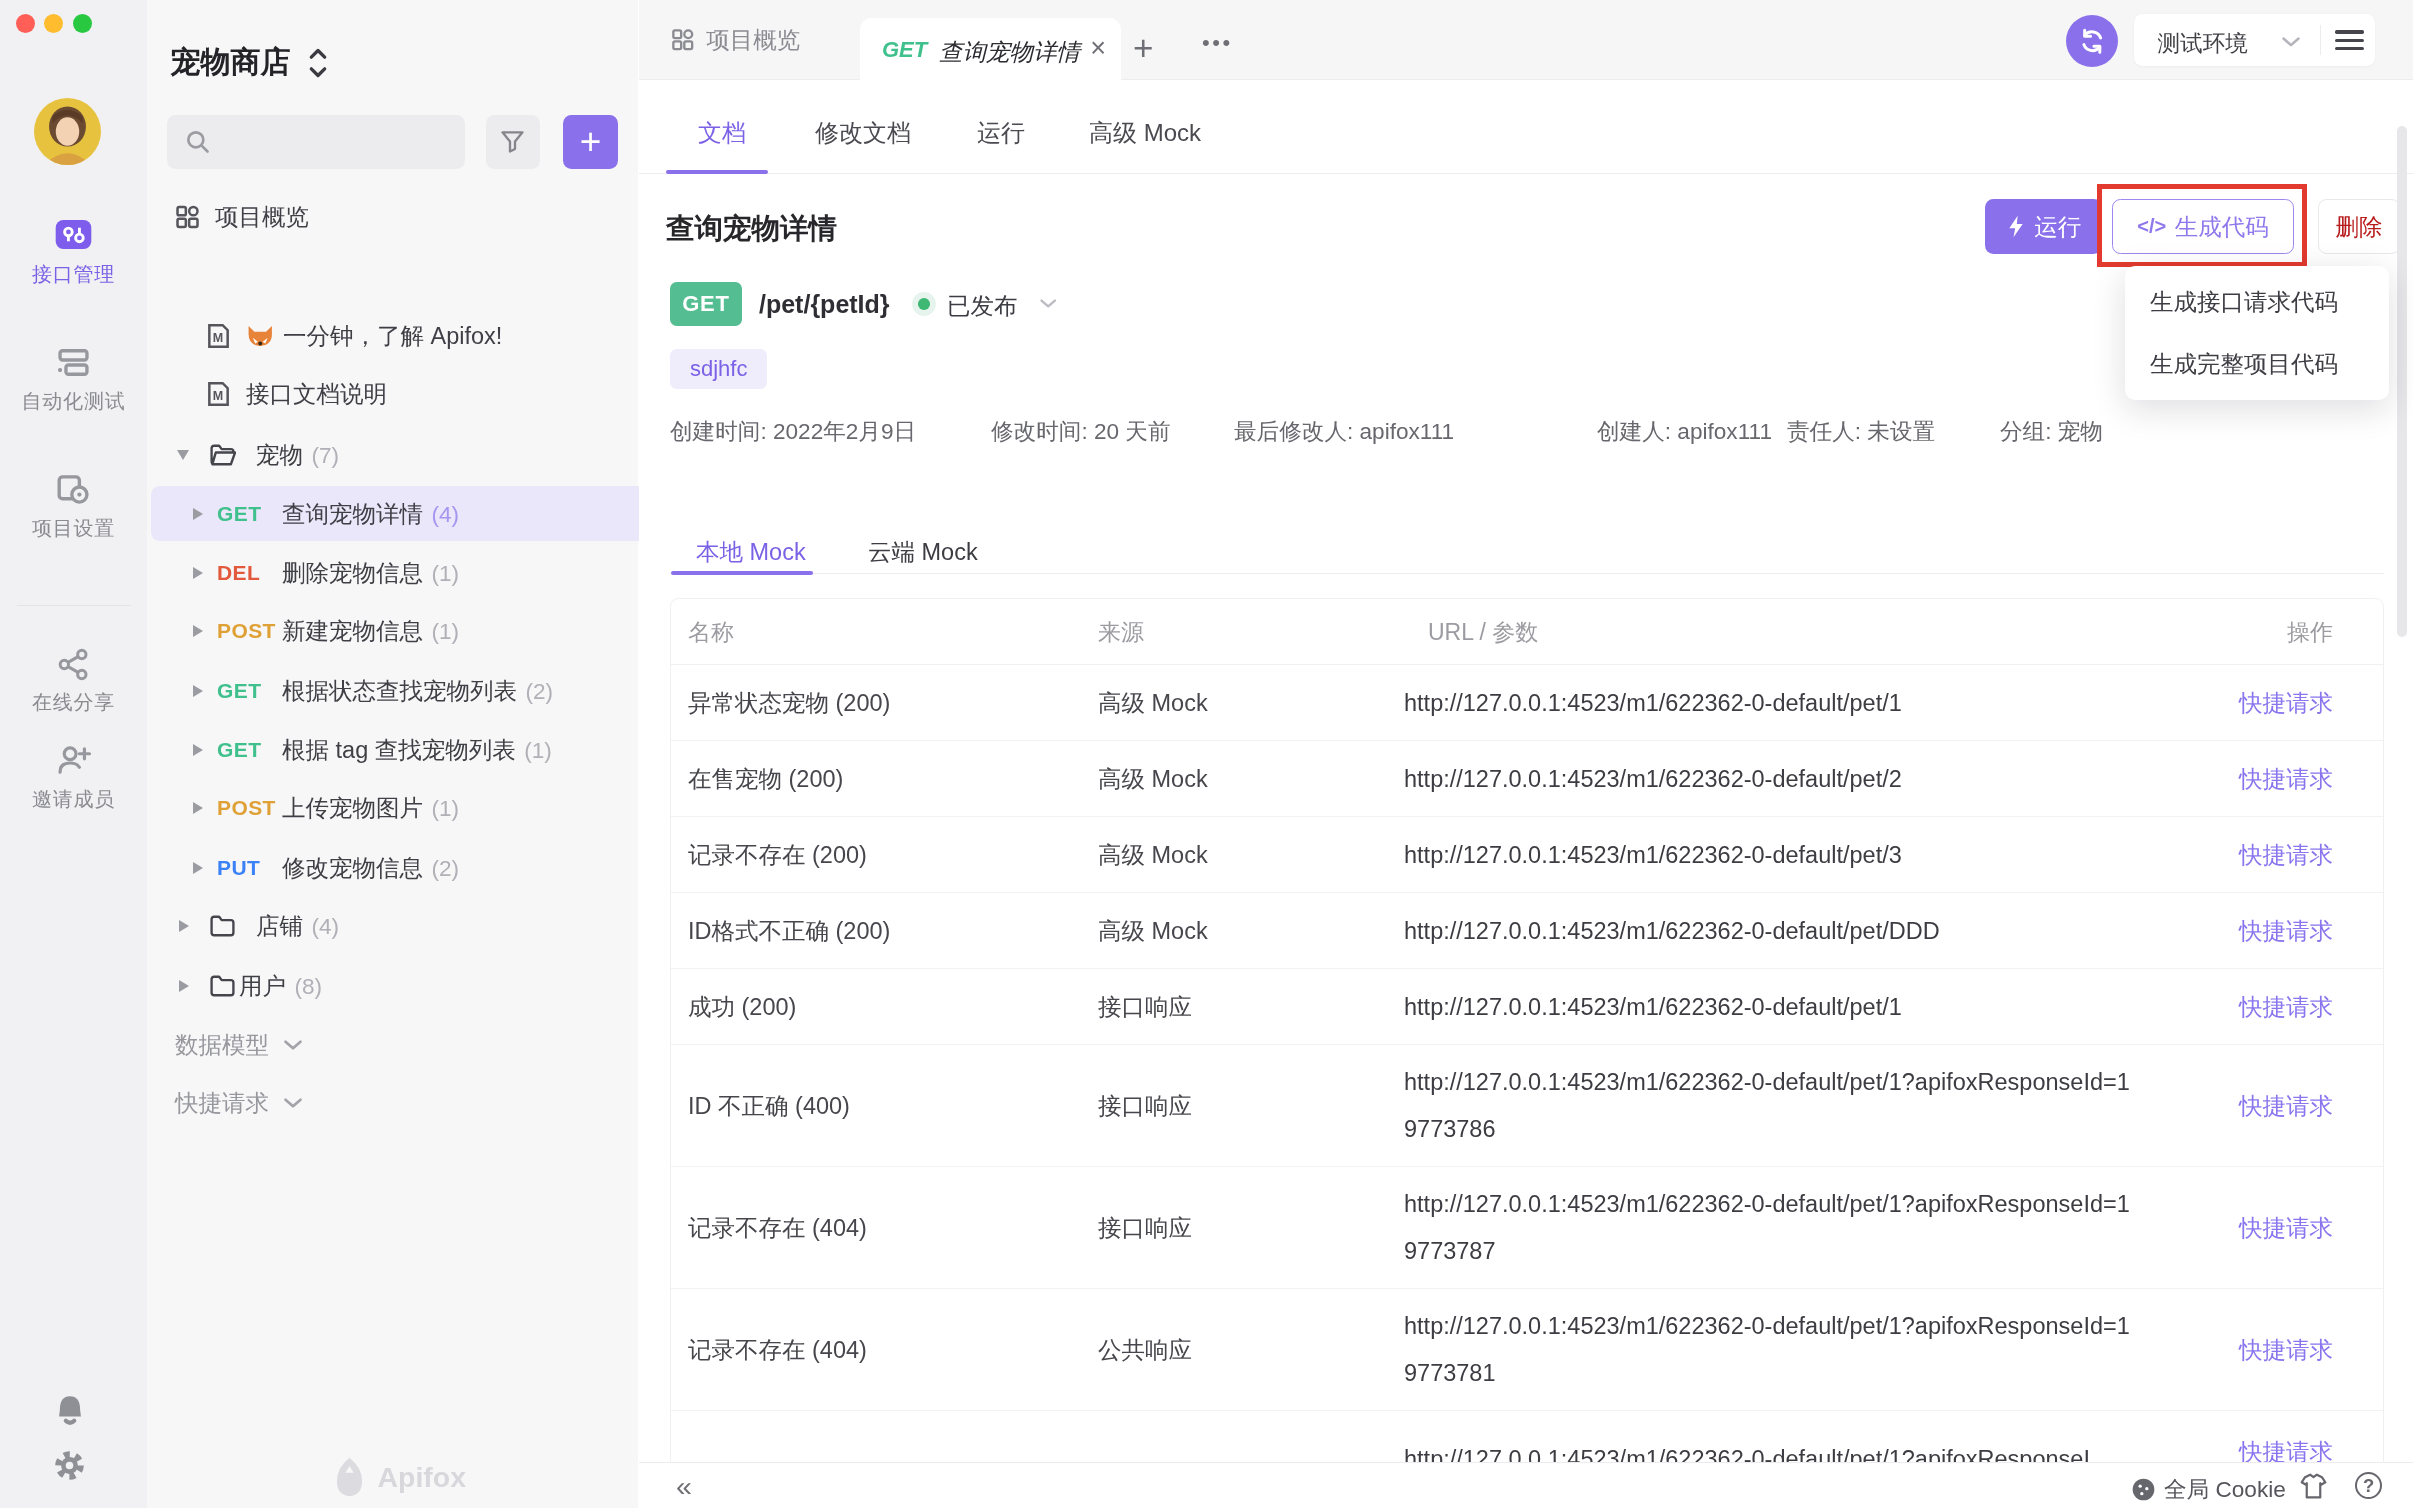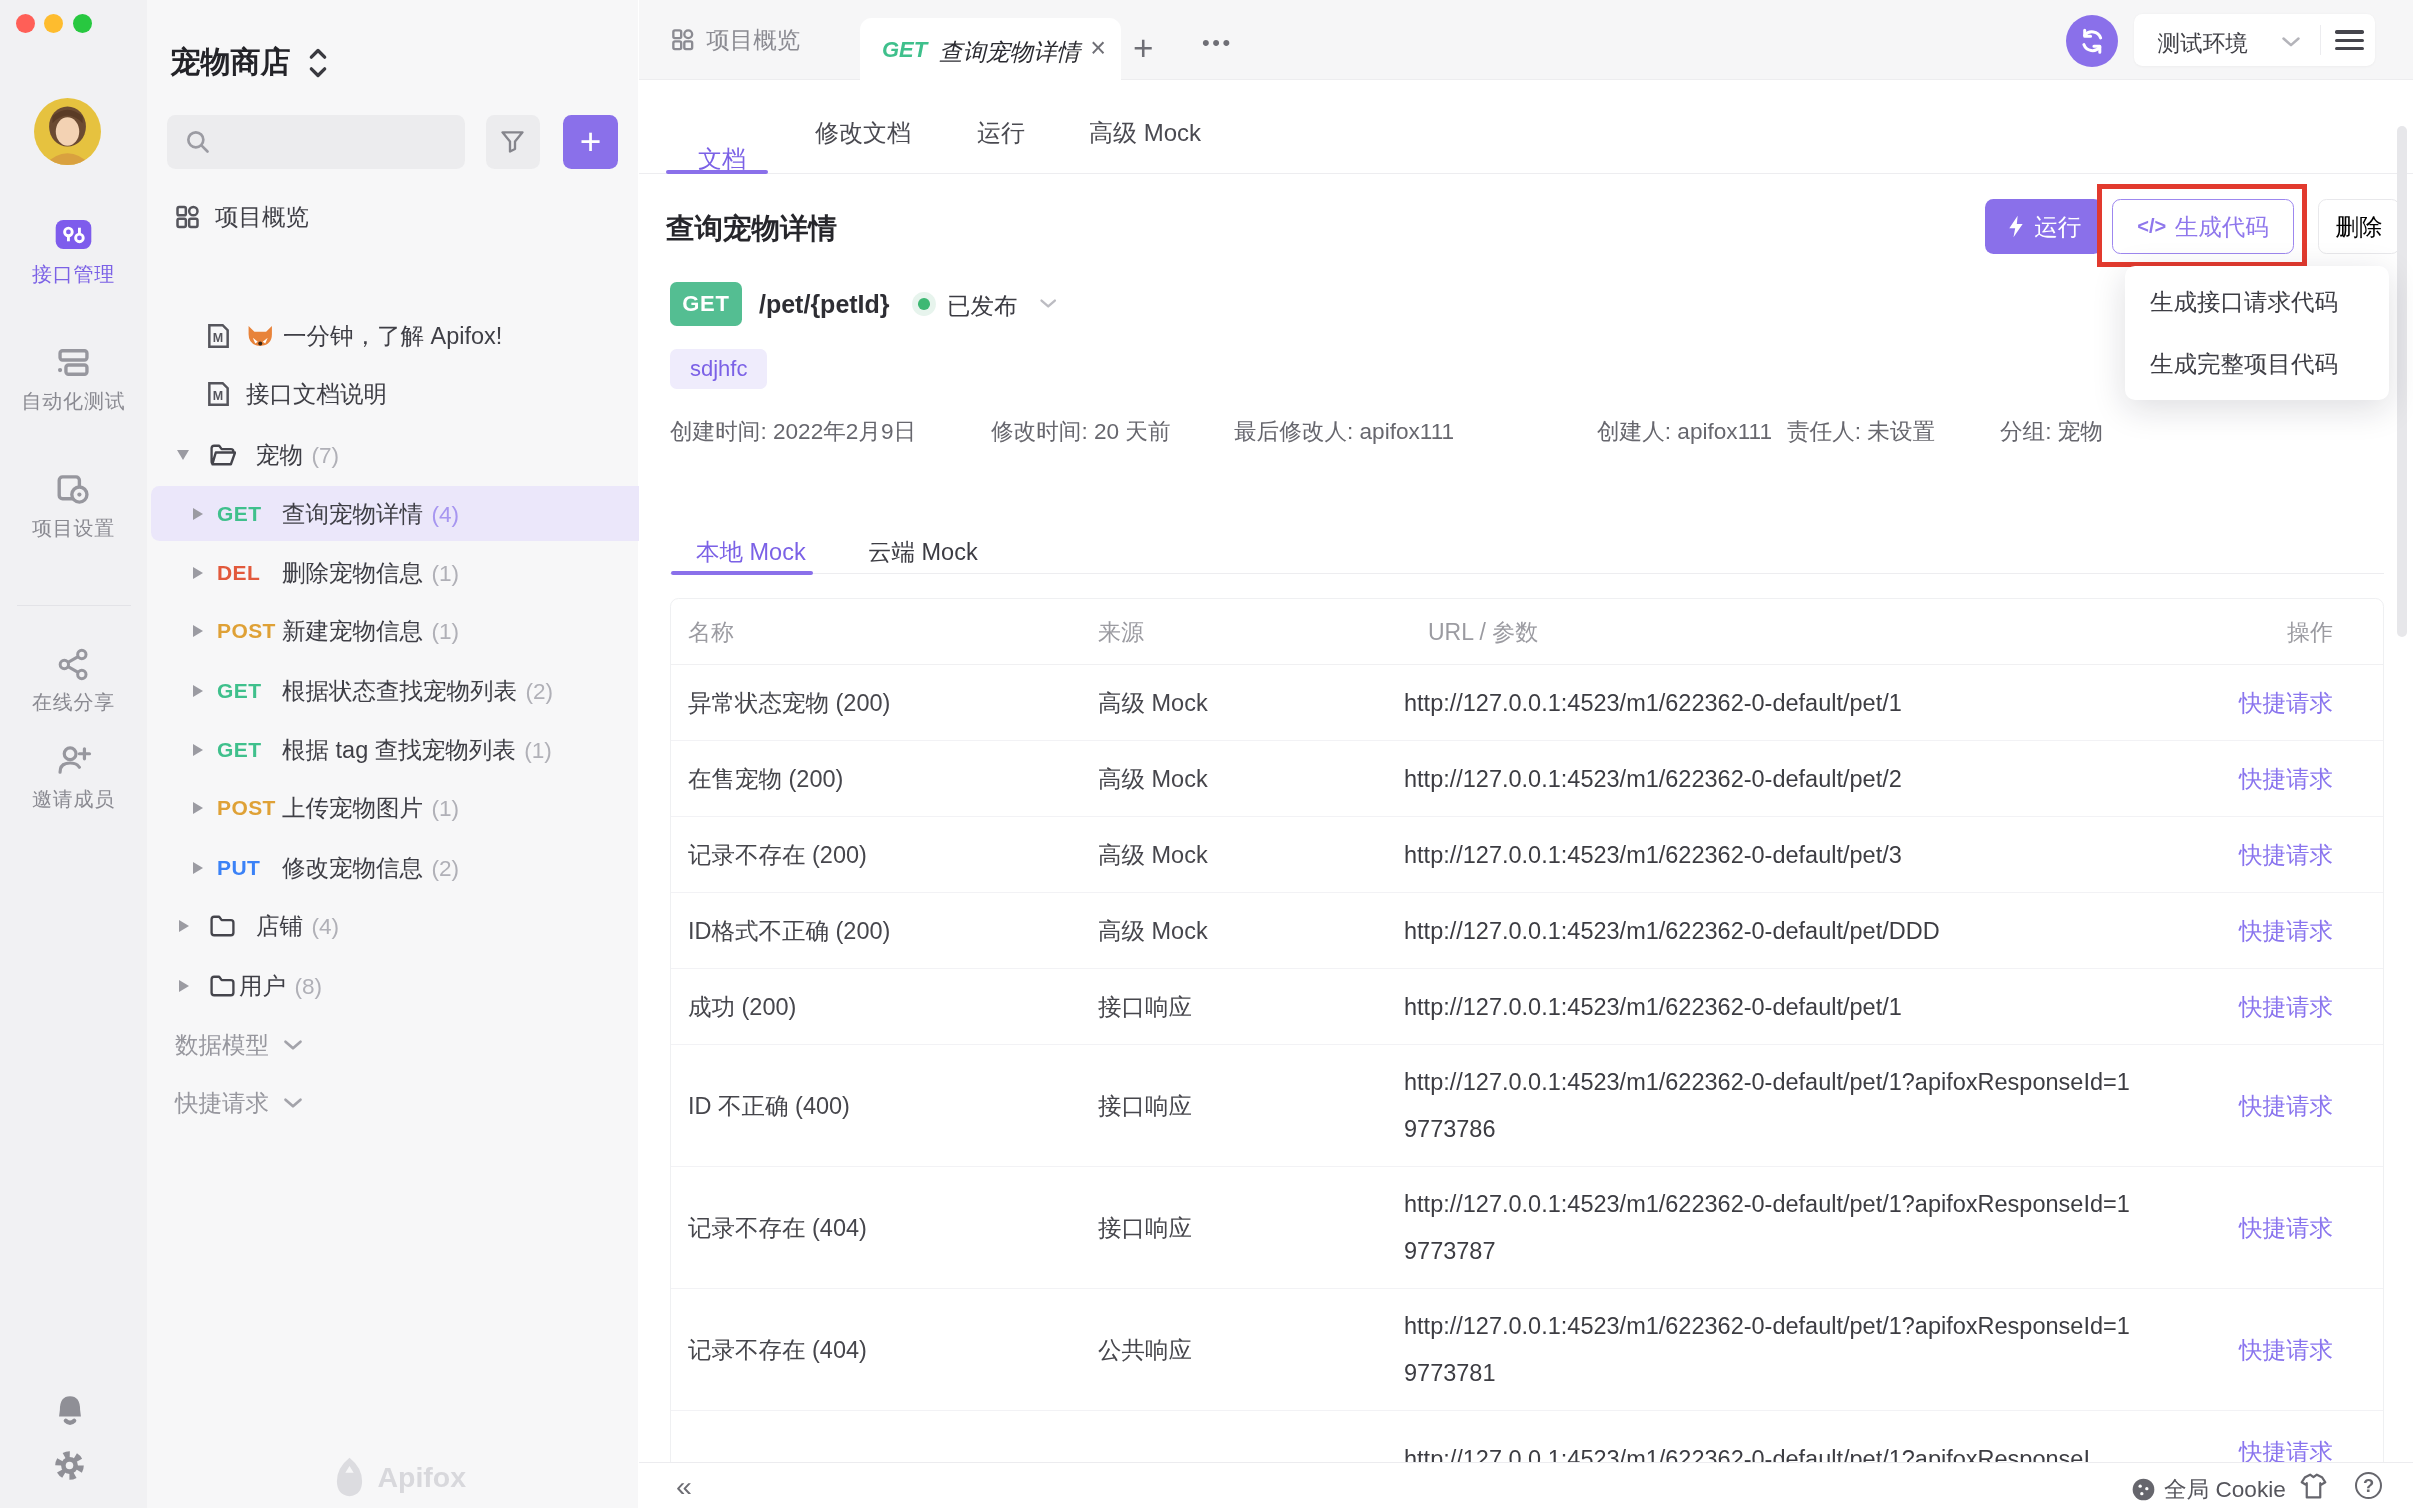--- a/index.html
+++ b/index.html
@@ -39,29 +39,29 @@
   #strip { left:639px; top:0; width:1775px; height:80px; background:#f6f6f7; border-bottom:0.8px solid #ededef; }
   #content { left:639px; top:80px; width:1775px; height:1428px; background:#fff; }
   .tab-inactive { color:#8b8b92; font-size:23.5px; }
   #active-tab { left:860px; top:18.4px; width:261px; height:63px; background:#fff; border-radius:11.7px 11.7px 0 0; z-index:2; }
   .tab-get { font-style:italic; font-weight:bold; font-size:22px; color:#3fc08c; }
   .tab-title { font-style:italic; font-size:23.5px; color:#2b2b31; font-weight:500; }
   .icon-btn { color:#6f6f76; cursor:pointer; }
   #env-pill { left:2134px; top:14.2px; width:241px; height:52px; background:#fff; border-radius:8.4px; box-shadow:0 0.8px 2.5px rgba(0,0,0,.04); }
 
   .doc-tab { font-size:24px; color:#4a4a51; cursor:pointer; }
-  .doc-tab.active { color:#7b61e6;margin-top:26px; }
+  .doc-tab.active { color:#7b61e6; }
   .underline { background:#8a70ea; height:4.2px; border-radius:2.5px; }
   .hr { background:#ededf0; height:0.8px; }
 
   .page-title { font-size:28.5px; font-weight:bold; color:#26262b; }
   .btn { height:55px; border-radius:8.4px; font-size:23.5px; display:flex; align-items:center; justify-content:center; cursor:pointer; }
   .btn-run { background:#8a70ea; color:#fff; }
   .btn-gen { background:#fff; border:1.7px solid #9d87ef; color:#8f77ec; }
-  .btn-del { background:#fff; border:0.8px solid #e8e8eb; color:#000000; }
+  .btn-del { background:#fff; border:0.8px solid #e8e8eb; color:#b91c1c; }
   .red-box { border:5.9px solid #e23a2e; z-index:6; }
   #gen-menu { background:#fff; border-radius:10px; box-shadow:0 8.4px 34px rgba(20,20,40,.14); z-index:7; }
   .menu-item { height:62px; display:flex; align-items:center; padding-left:25px; font-size:23.5px; color:#3d3d44; cursor:pointer; }
 
   .get-badge { background:#54be92; color:#fff; font-weight:bold; font-size:22px; border-radius:6.7px; width:72px; height:44px; display:flex; align-items:center; justify-content:center; letter-spacing:0.8px; }
   .path { font-size:25px; font-weight:bold; color:#2e2e34; }
   .status-dot { width:11.7px; height:11.7px; border-radius:50%; background:#3eb873; box-shadow:0 0 0 5.9px #e7f4ed; }
   .status-txt { font-size:23.5px; color:#3c3c43; }
   .tag-pill { background:#efecfc; color:#7b61e6; font-size:22px; border-radius:6.7px; height:40px; display:inline-flex; align-items:center; padding:0 20px; }
   .meta { font-size:22.6px; color:#67676e; }

